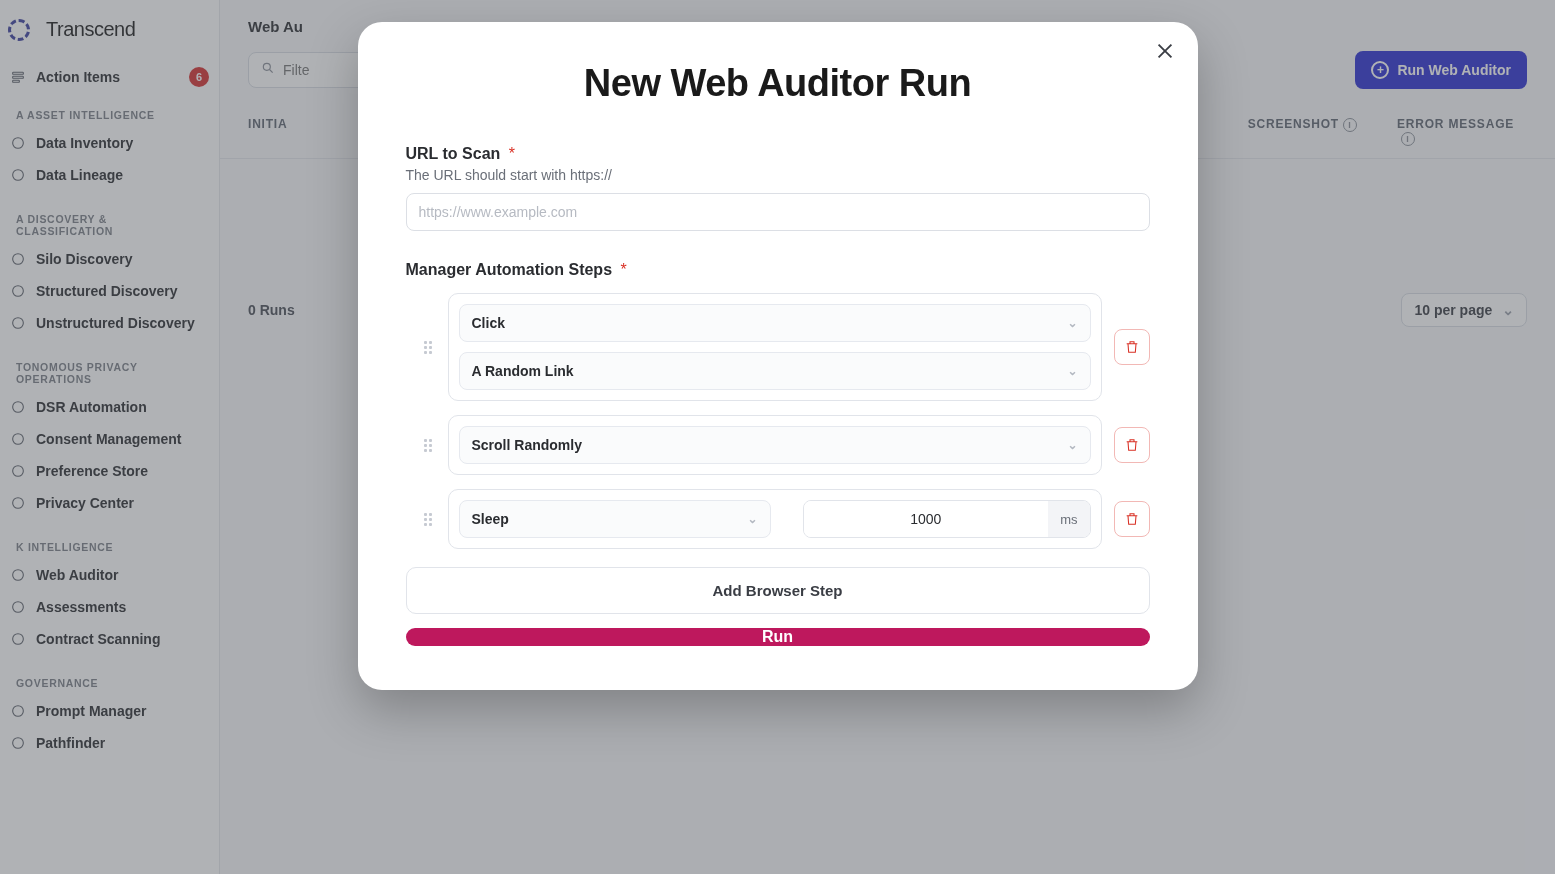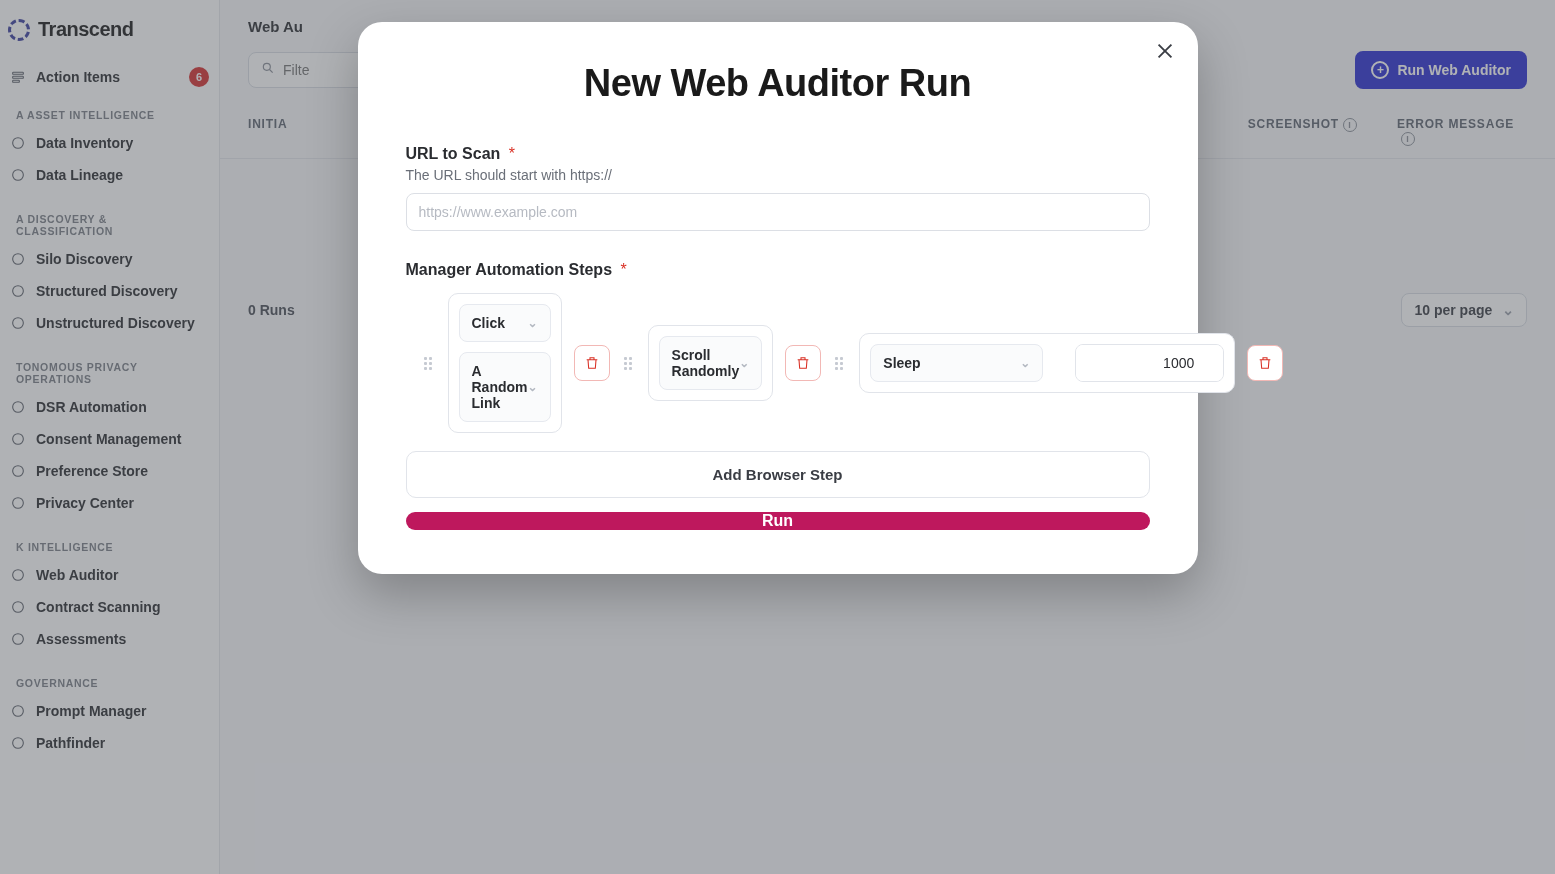--- a/index.html
+++ b/index.html
@@ -4,21 +4,21 @@
 <style>
 * { box-sizing: border-box; margin: 0; padding: 0; }
 html, body { width: 1555px; height: 874px; overflow: hidden; font-family: -apple-system, BlinkMacSystemFont, "Segoe UI", Helvetica, Arial, sans-serif; background: #f5f6f7; color: #1a1a1a; }
 
 .app { display: flex; width: 100%; height: 100%; }
 
 
 .sidebar { width: 220px; background: #fff; border-right: 1px solid #e5e7eb; display: flex; flex-direction: column; padding-top: 12px; }
 .brand { display: flex; align-items: center; gap: 8px; padding: 6px 8px 18px 8px; }
 .brand-logo { width: 22px; height: 22px; border-radius: 50%; border: 3px dashed #3b3f9e; }
-.brand-name { font-size: 20px; font-weight: 700; letter-spacing: -0.5px; }
+.brand-name { font-size: 20px; font-weight: 400; letter-spacing: -0.5px; margin-left: 8px; }
 .nav-section { padding: 8px 0; }
 .nav-section-title { font-size: 10.5px; font-weight: 700; letter-spacing: 0.7px; color: #7a7f87; padding: 6px 16px; text-transform: uppercase; }
 .nav-item { display: flex; align-items: center; gap: 10px; padding: 8px 10px; font-size: 14px; font-weight: 600; color: #2a2c30; cursor: pointer; }
 .nav-item .nav-icon { width: 16px; height: 16px; display: inline-flex; align-items: center; justify-content: center; color: #5a5f68; }
 .nav-item .nav-icon svg { width: 16px; height: 16px; stroke: currentColor; fill: none; stroke-width: 1.6; }
 .nav-item .badge { margin-left: auto; width: 20px; height: 20px; border-radius: 50%; background: #d62f2f; color: #fff; font-size: 11px; font-weight: 700; display: flex; align-items: center; justify-content: center; }
 
 
 .main { flex: 1; background: #f7f8fa; display: flex; flex-direction: column; }
 .page-header { padding: 18px 28px 0 28px; }
@@ -44,21 +44,21 @@
 .modal-close svg { width: 22px; height: 22px; stroke: currentColor; stroke-width: 2; fill: none; }
 .modal-title { font-size: 38px; font-weight: 800; letter-spacing: -0.5px; text-align: center; margin: 12px 0 40px 0; }
 
 .field-block { margin-bottom: 30px; }
 .field-label { font-size: 16px; font-weight: 600; color: #2a2c30; }
 .req { color: #d93025; margin-left: 4px; }
 .field-help { font-size: 14px; color: #6a6f78; margin-top: 4px; }
 .text-input { width: 100%; margin-top: 10px; border: 1px solid #dcdfe5; border-radius: 8px; padding: 10px 12px; font-size: 14px; color: #2a2c30; outline: none; }
 .text-input::placeholder { color: #b6bac2; }
 
-.steps { margin-top: 14px; display: flex; gap: 14px; padding-left: 18px; }
+.steps { margin-top: 14px; display: flex; flex-direction: column; gap: 14px; padding-left: 18px; }
 .step { display: flex; align-items: center; gap: 12px; }
 .drag { width: 12px; display: flex; flex-direction: column; gap: 2px; cursor: grab; }
 .drag span { display: flex; gap: 2px; }
 .drag i { width: 3px; height: 3px; background: #c6cad2; border-radius: 1px; }
 .step-body { flex: 1; border: 1px solid #e1e4ea; border-radius: 10px; padding: 10px; display: flex; flex-direction: column; gap: 10px; background: #fff; }
 .select { display: flex; align-items: center; justify-content: space-between; border: 1px solid #e6e9ef; background: #fafbfc; border-radius: 8px; padding: 10px 12px; font-size: 14px; font-weight: 600; color: #2a2c30; cursor: pointer; }
 .select .chev { color: #b3b8c1; font-size: 12px; }
 .sleep-input-wrap { flex: 1; display: flex; border: 1px solid #e1e4ea; border-radius: 8px; overflow: hidden; }
 .sleep-input-wrap input { border: none; outline: none; flex: 1; padding: 10px 12px; font-size: 14px; text-align: center; color: #2a2c30; }
 .sleep-input-wrap .unit { background: #f3f4f7; color: #6a6f78; font-size: 13px; padding: 10px 12px; display: flex; align-items: center; }
@@ -181,29 +181,29 @@
               </svg>
             </span>
             <span>Web Auditor</span>
           </div>
           <div class="nav-item">
             <span class="nav-icon">
               <svg viewBox="0 0 24 24">
                 <circle cx="12" cy="12" r="8"></circle>
               </svg>
             </span>
+            <span>Assessments</span>
+          </div>
+          <div class="nav-item">
+            <span class="nav-icon">
+              <svg viewBox="0 0 24 24">
+                <circle cx="12" cy="12" r="8"></circle>
+              </svg>
+            </span>
             <span>Contract Scanning</span>
-          </div>
-          <div class="nav-item">
-            <span class="nav-icon">
-              <svg viewBox="0 0 24 24">
-                <circle cx="12" cy="12" r="8"></circle>
-              </svg>
-            </span>
-            <span>Assessments</span>
           </div>
         </div>
         <div class="nav-section">
           <div class="nav-section-title">GOVERNANCE</div>
           <div class="nav-item">
             <span class="nav-icon">
               <svg viewBox="0 0 24 24">
                 <circle cx="12" cy="12" r="8"></circle>
               </svg>
             </span>

